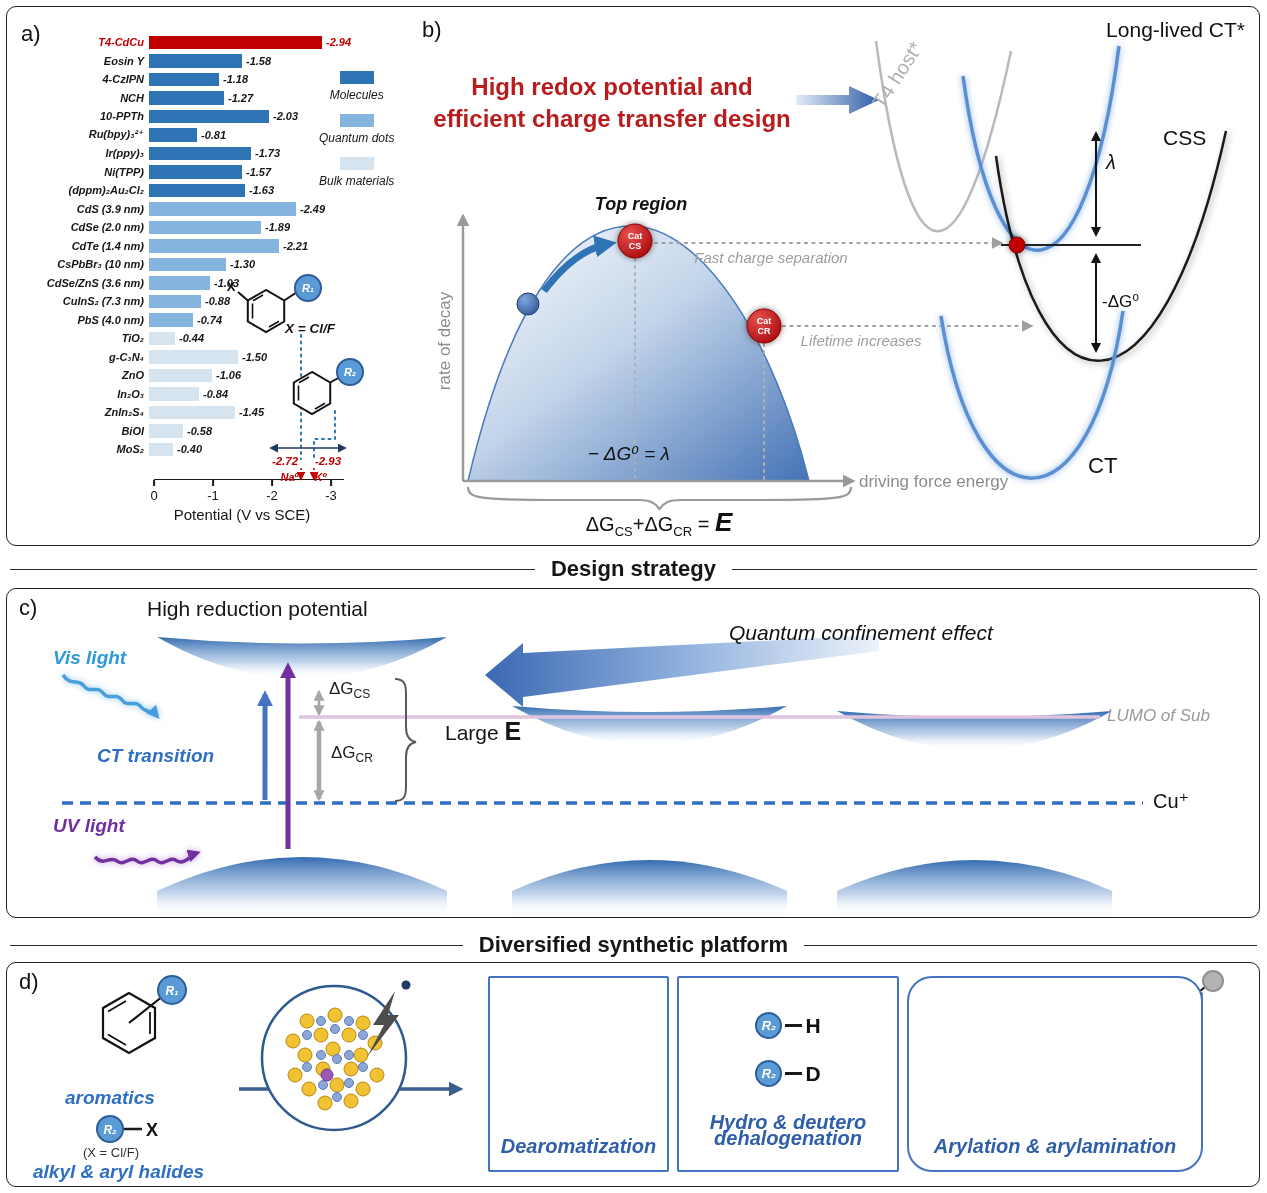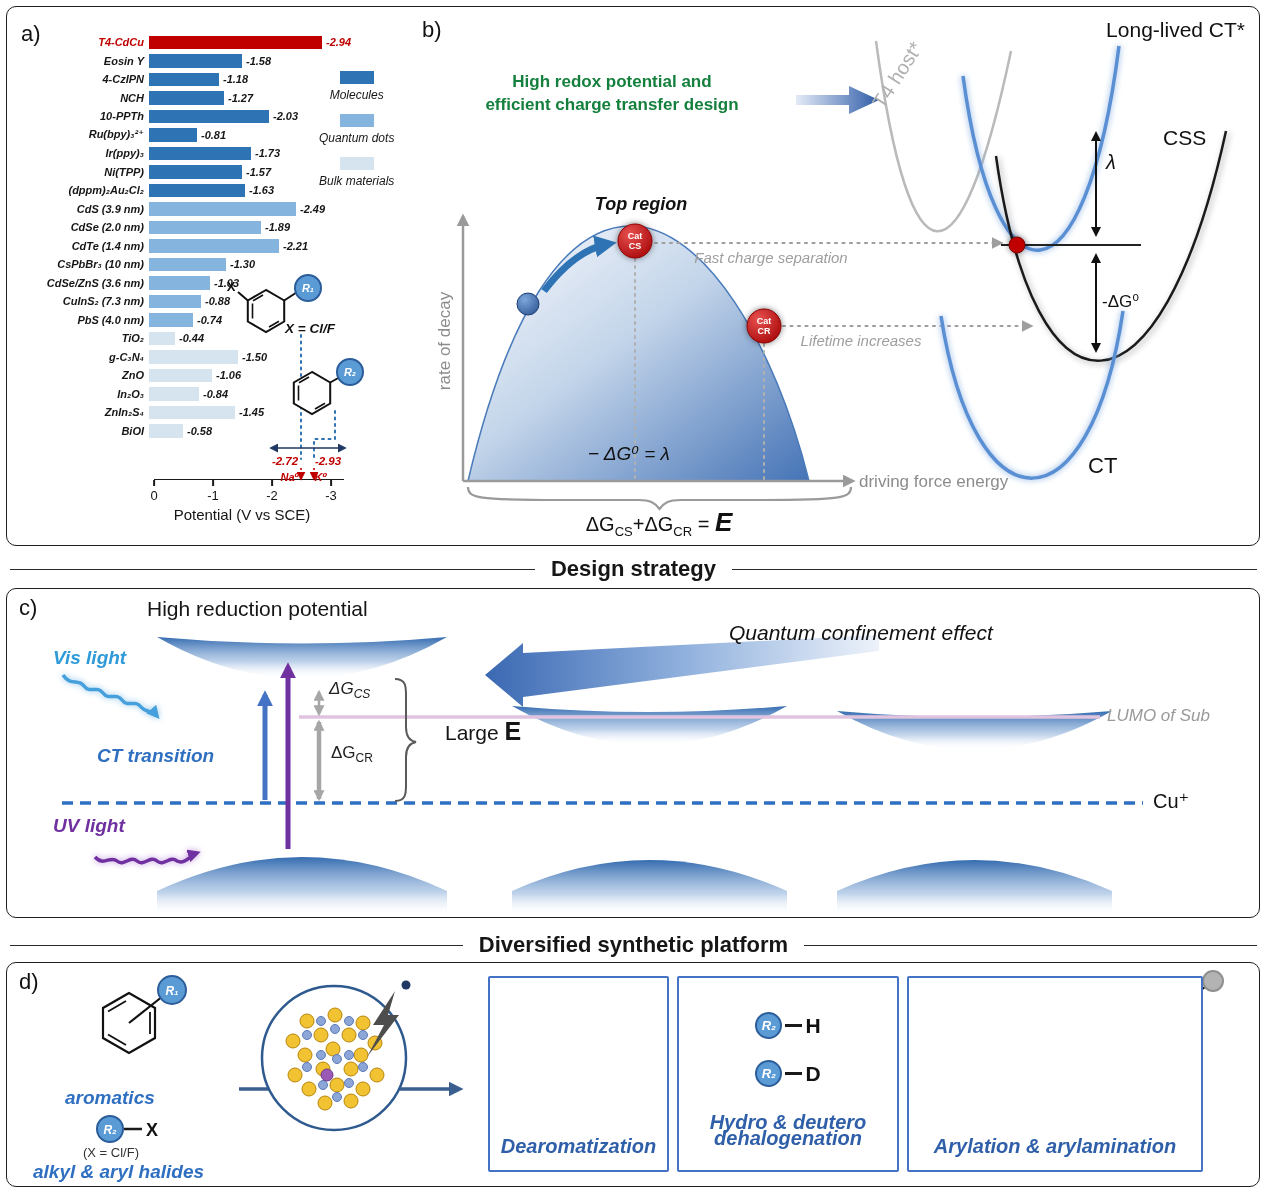--- a/index.html
+++ b/index.html
@@ -35,54 +35,54 @@
   #a-axis-title { position: absolute; left: 88px; top: 26px; transform: translateX(-50%); font-size: 15px; white-space: nowrap; }
   #a-legend { position: absolute; left: 304px; top: 58px; display: flex; flex-direction: column; gap: 12px; align-items: center; }
   .legend-item { display: flex; flex-direction: column; align-items: center; gap: 4px; }
   .legend-swatch { width: 34px; height: 13px; }
   .legend-label { font-size: 12px; font-weight: normal; font-style: italic; white-space: nowrap; }
   #a-inset { position: absolute; left: 200px; top: 256px; }
 
   
   #panel-b { position: absolute; left: 405px; top: 0; width: 849px; height: 540px; }
   #b-svg { position: absolute; left: 0; top: 0; }
-  #b-title { position: absolute; left: 8px; top: 64px; width: 384px; text-align: center; font-weight: bold; font-size: 17px; line-height: 1.33; color: #15803d; }
+  #b-title { position: absolute; left: 8px; top: 64px; width: 384px; text-align: center; font-weight: bold; font-size: 24px; line-height: 1.33; color: #b91c1c; }
   .glow-blue { filter: drop-shadow(0 0 3px rgba(110,160,220,.85)); }
   .glow-dark { filter: drop-shadow(2px 2px 3px rgba(0,0,0,.35)); }
   .glow-red  { filter: drop-shadow(0 0 3px rgba(0,0,0,.5)); }
   .glow-vis  { filter: drop-shadow(0 0 3px rgba(90,170,230,.7)); }
   .glow-uv   { filter: drop-shadow(0 0 3px rgba(150,80,200,.6)); }
 
   
   #c-svg { position: absolute; left: 0; top: 0; }
   .c-text { position: absolute; white-space: nowrap; }
   #c-hrp { left: 140px; top: 8px; font-size: 21px; }
   #c-vis { left: 46px; top: 58px; font-size: 19px; font-weight: bold; font-style: italic; color: #2e9ad8; }
   #c-ctt { left: 90px; top: 156px; font-size: 19px; font-weight: bold; font-style: italic; color: #2f6fc1; }
   #c-uv  { left: 46px; top: 226px; font-size: 19px; font-weight: bold; font-style: italic; color: #7030a0; }
   .c-dg  { position: absolute; font-size: 17px; color: #222; }
   .c-dg sub { font-size: 12px; }
-  #c-dgcs { left: 322px; top: 90px; font-style: italic; }
+  #c-dgcs { left: 322px; top: 90px; }
   #c-dgcr { left: 324px; top: 154px; }
   #c-largeE { left: 414px; top: 128px; font-size: 21px; margin-left: 24px; }
   #c-largeE .bigE { font-weight: bold; font-size: 25px; }
   #c-qce { left: 722px; top: 32px; font-size: 21px; font-style: italic; color: #111; }
   #c-lumo { left: 1100px; top: 117px; font-size: 17px; font-style: italic; color: #9a9a9a; }
   #c-cu { left: 1146px; top: 200px; font-size: 20px; color: #111; }
 
   
   #d-svg { position: absolute; left: 0; top: 0; }
   .d-blue { position: absolute; color: #2e6fc1; font-style: italic; font-weight: bold; font-size: 19px; white-space: nowrap; }
   #d-aromatics { left: 58px; top: 124px; }
   #d-xnote { position: absolute; left: 76px; top: 182px; font-size: 13px; color: #333; white-space: nowrap; }
   #d-halides { left: 26px; top: 198px; }
   .d-box { position: absolute; top: 13px; height: 196px; border: 2px solid #4472c4; border-radius: 2px; background: #fff; }
   #d-box1 { left: 481px; width: 181px; }
   #d-box2 { left: 670px; width: 222px; }
-  #d-box3 { left: 900px; width: 296px; }
+  #d-box3 { left: 900px; width: 296px; border-radius: 25px; }
   .box-label { position: absolute; left: 0; right: 0; text-align: center; color: #2f5fa8; font-style: italic; font-weight: bold; font-size: 20px; white-space: nowrap; }
   #box1-label { bottom: 12px; }
   #box2-label1 { bottom: 36px; }
   #box2-label2 { bottom: 20px; }
   #box3-label { bottom: 12px; }
   .b2-row { position: absolute; left: 0; right: 0; display: flex; align-items: center; justify-content: center; gap: 3px; font-size: 21px; font-weight: bold; color: #111; }
   .rcirc { display: inline-flex; width: 27px; height: 27px; border-radius: 50%; background: #5b9bd5; border: 2px solid #2b5d9b; color: #fff; font-style: italic; font-weight: bold; font-size: 13px; align-items: center; justify-content: center; }
   .bondline { display: inline-block; width: 17px; height: 3px; background: #1a1a1a; }
 </style>
 </head>
@@ -239,20 +239,27 @@
           <div class="bar-track">
             <div class="bar" style="width: 86px; background: rgb(214, 228, 240);"></div>
             <span class="bar-value">-1.45</span>
           </div>
         </div>
         <div class="bar-row">
           <span class="bar-label">BiOI</span>
           <div class="bar-track">
             <div class="bar" style="width: 34px; background: rgb(214, 228, 240);"></div>
             <span class="bar-value">-0.58</span>
+          </div>
+        </div>
+        <div class="bar-row">
+          <span class="bar-label">MoS₂</span>
+          <div class="bar-track">
+            <div class="bar" style="width: 24px; background: rgb(214, 228, 240);"></div>
+            <span class="bar-value">-0.40</span>
           </div>
         </div>
       </div>
 
     <div id="a-axis">
       <div id="a-ticks">
           <div class="tick" style="left: 0px;">
             <div class="tick-mark"></div>
             <span class="tick-label">0</span>
           </div>

